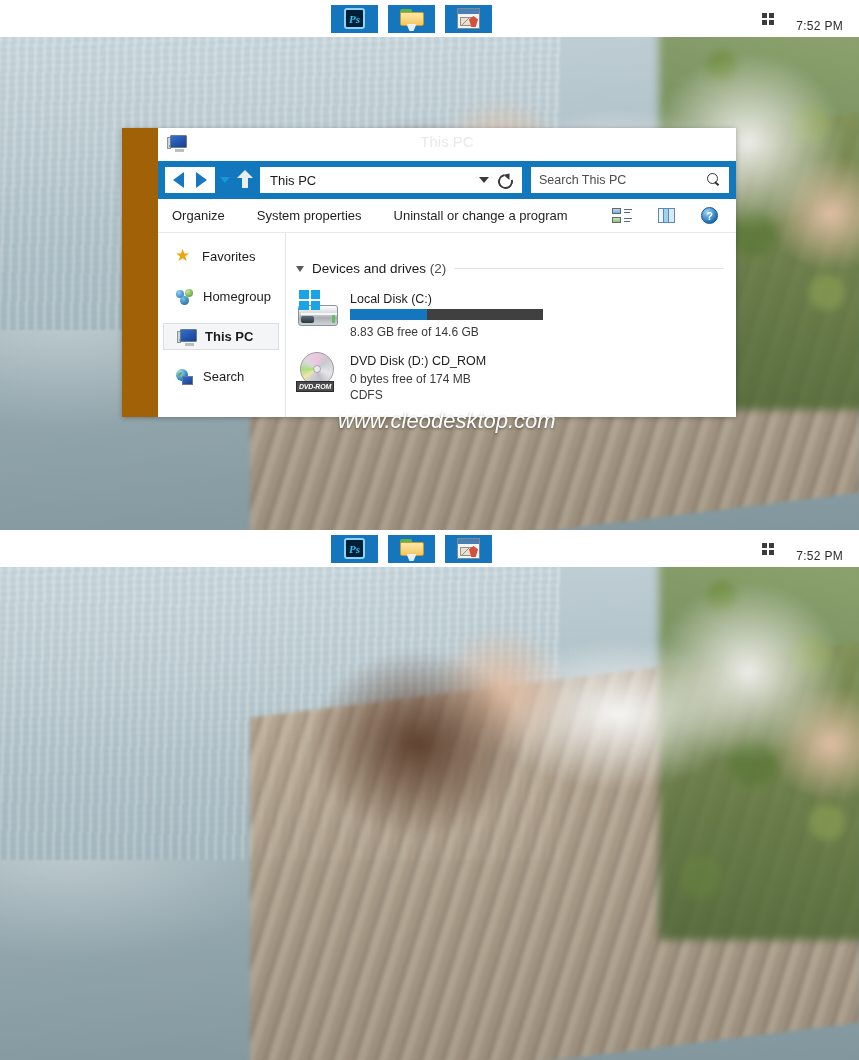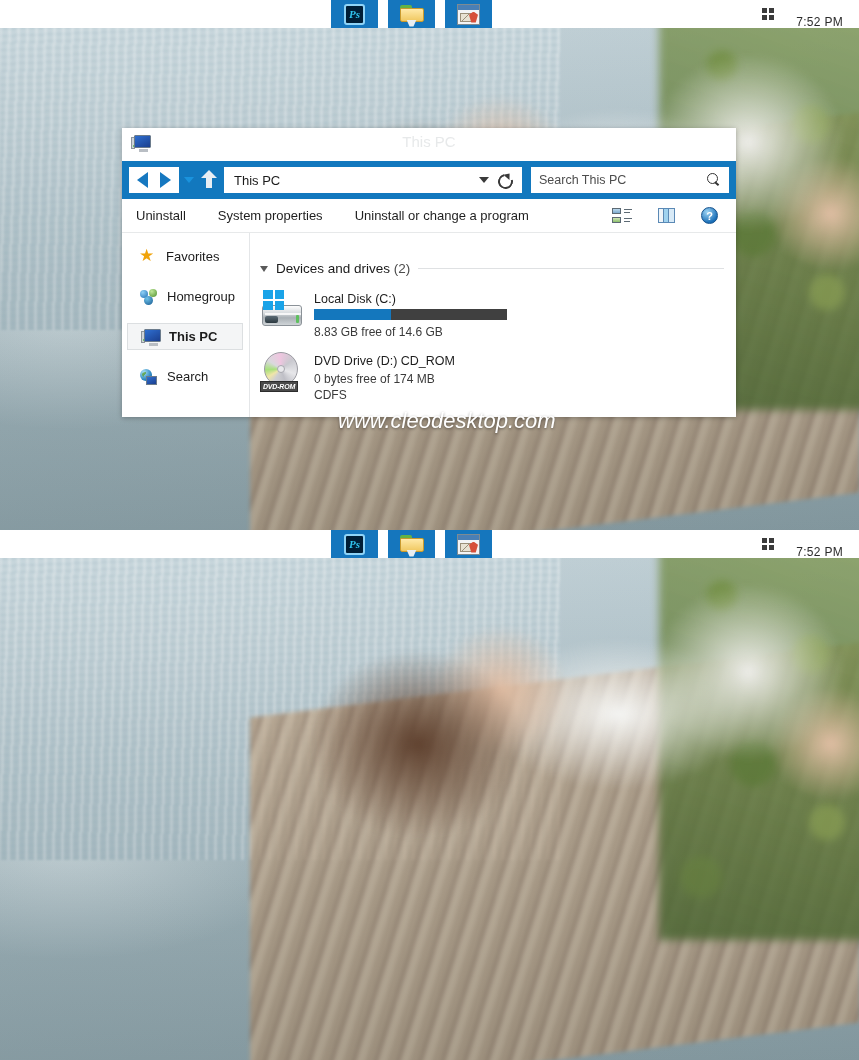--- a/index.html
+++ b/index.html
@@ -57,21 +57,21 @@
       radial-gradient(ellipse 14% 26% at 92% 62%, #e8c3a6 0%, rgba(232,195,166,0) 74%);
     filter: blur(3px);
   }
   .wp-shade { position: absolute; inset: 0; background: linear-gradient(180deg, rgba(255,255,255,.06), rgba(20,30,35,.10)); }
 
   
   #screen-bottom .wallpaper { transform: scaleY(1); }
 
   
   .taskbar {
-    position: absolute; left: 0; top: 0; width: 859px; height: 28px;
+    position: absolute; left: 0; top: 0; width: 859px; height: 37px;
     background: #ffffff; display: flex; align-items: center; z-index: 40;
   }
   .tb-spacer-l { width: 331px; }
   .tb-btn {
     width: 47px; height: 28px; background: #1576bd;
     display: flex; align-items: center; justify-content: center;
     margin-right: 10px; cursor: pointer;
   }
   .tb-right { margin-left: auto; display: flex; align-items: center; padding-right: 16px; gap: 22px; }
   .tray-grid { display: grid; grid-template-columns: 5px 5px; grid-template-rows: 5px 5px; gap: 2px; cursor: pointer; }
@@ -93,20 +93,21 @@
   .ico-mail .mtop { position: absolute; left: 0; top: 0; width: 100%; height: 5px; background: #4a7fb5; }
   .ico-mail .env { position: absolute; left: 2px; top: 8px; width: 12px; height: 9px; background: #e8e2d4; border: 1px solid #9a8f7a; }
   .ico-mail .env:after { content:""; position:absolute; left:0; top:0; width:100%; height:100%;
       background: linear-gradient(135deg, transparent 44%, #9a8f7a 44%, #9a8f7a 50%, transparent 50%); }
   .ico-mail .pen { position: absolute; right: 1px; bottom: 1px; width: 9px; height: 11px; background: #d64f3a; clip-path: polygon(50% 0,100% 30%,75% 100%,25% 100%,0 30%); }
 
   
   .window {
     position: absolute; background: #a16207; z-index: 30;
     box-shadow: 0 1px 5px rgba(0,0,0,.28);
+    padding-left: 36px;
   }
   #window-top    { left: 122px; top: 128px; width: 614px; height: 289px; }
 
   .titlebar { height: 33px; background: #ffffff; position: relative; }
   .title-ico { position: absolute; left: 9px; top: 7px; width: 20px; height: 17px; }
   .monitor { position: absolute; left: 3px; top: 0; width: 17px; height: 13px; background: linear-gradient(150deg,#2f6fd0,#1b3f8f); border: 1px solid #6b7b8c; border-radius: 1px; }
   .monitor:after { content:""; position:absolute; left:4px; top:13px; width:9px; height:3px; background:#b9bec4; }
   .tower { position: absolute; left: 0; top: 2px; width: 4px; height: 12px; background: #cfd4d8; border: 1px solid #8d959c; }
   .tower:after { content:""; position:absolute; left:1px; top:7px; width:2px; height:2px; background:#6ec06e; }
   .title-ghost { position: absolute; left: 50%; top: 5px; transform: translateX(-50%); font-size: 15px; color: rgba(230,232,233,.95); }
@@ -304,21 +305,21 @@
         <span class="chev"></span>
         <span class="refresh"></span>
       </div>
       <div class="search">
         <span class="search-text">Search This PC</span>
         <span class="magnifier"></span>
       </div>
     </div>
 
     <div class="cmdbar">
-      <span class="cmd">Uninstall</span>
+      <span class="cmd">Organize</span>
       <span class="cmd">System properties</span>
       <span class="cmd">Uninstall or change a program</span>
       <div class="cmd-icons">
         <span class="ico-view">
           <i class="vbox a"></i>
             <i class="vbox b"></i>
           <i class="vln l1"></i>
             <i class="vln l2"></i>
             <i class="vln l3"></i>
             <i class="vln l4"></i>
@@ -392,21 +393,21 @@
             </div>
           </div>
 
           <div class="drive">
             <span class="ico-dvd">
               <i class="disc"></i>
                 <i class="hole"></i>
               <i class="lbl">DVD-ROM</i>
             </span>
             <div class="drive-info">
-              <div class="drive-name">DVD Drive (D:) CD_ROM</div>
+              <div class="drive-name">DVD Disk (D:) CD_ROM</div>
               <div class="drive-sub">0 bytes free of 174 MB</div>
               <div class="drive-sub">CDFS</div>
             </div>
           </div>
         </div>
       </div>
     </div>
   </div>
 
   <div class="watermark" id="watermark-top">www.cleodesktop.com</div>

